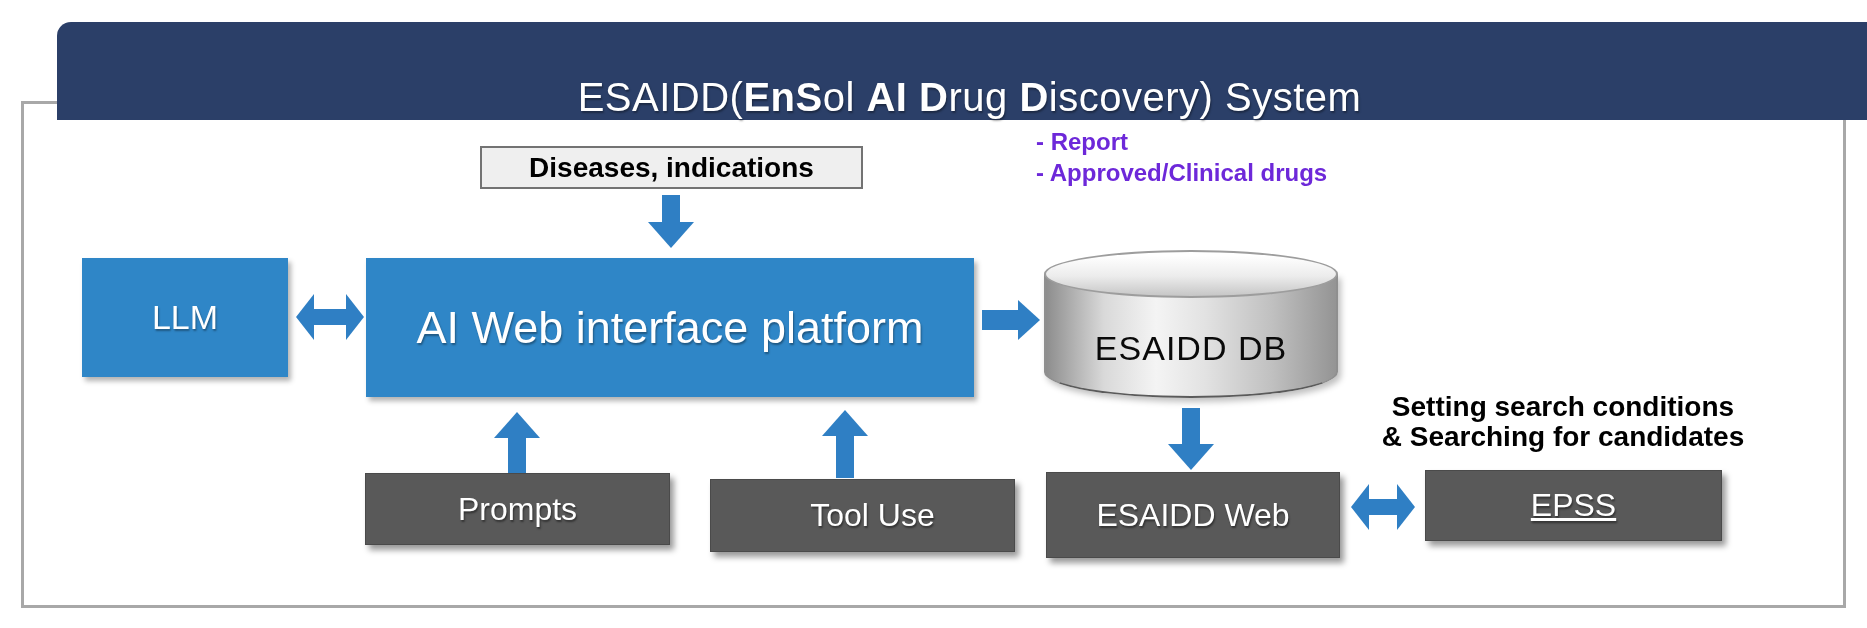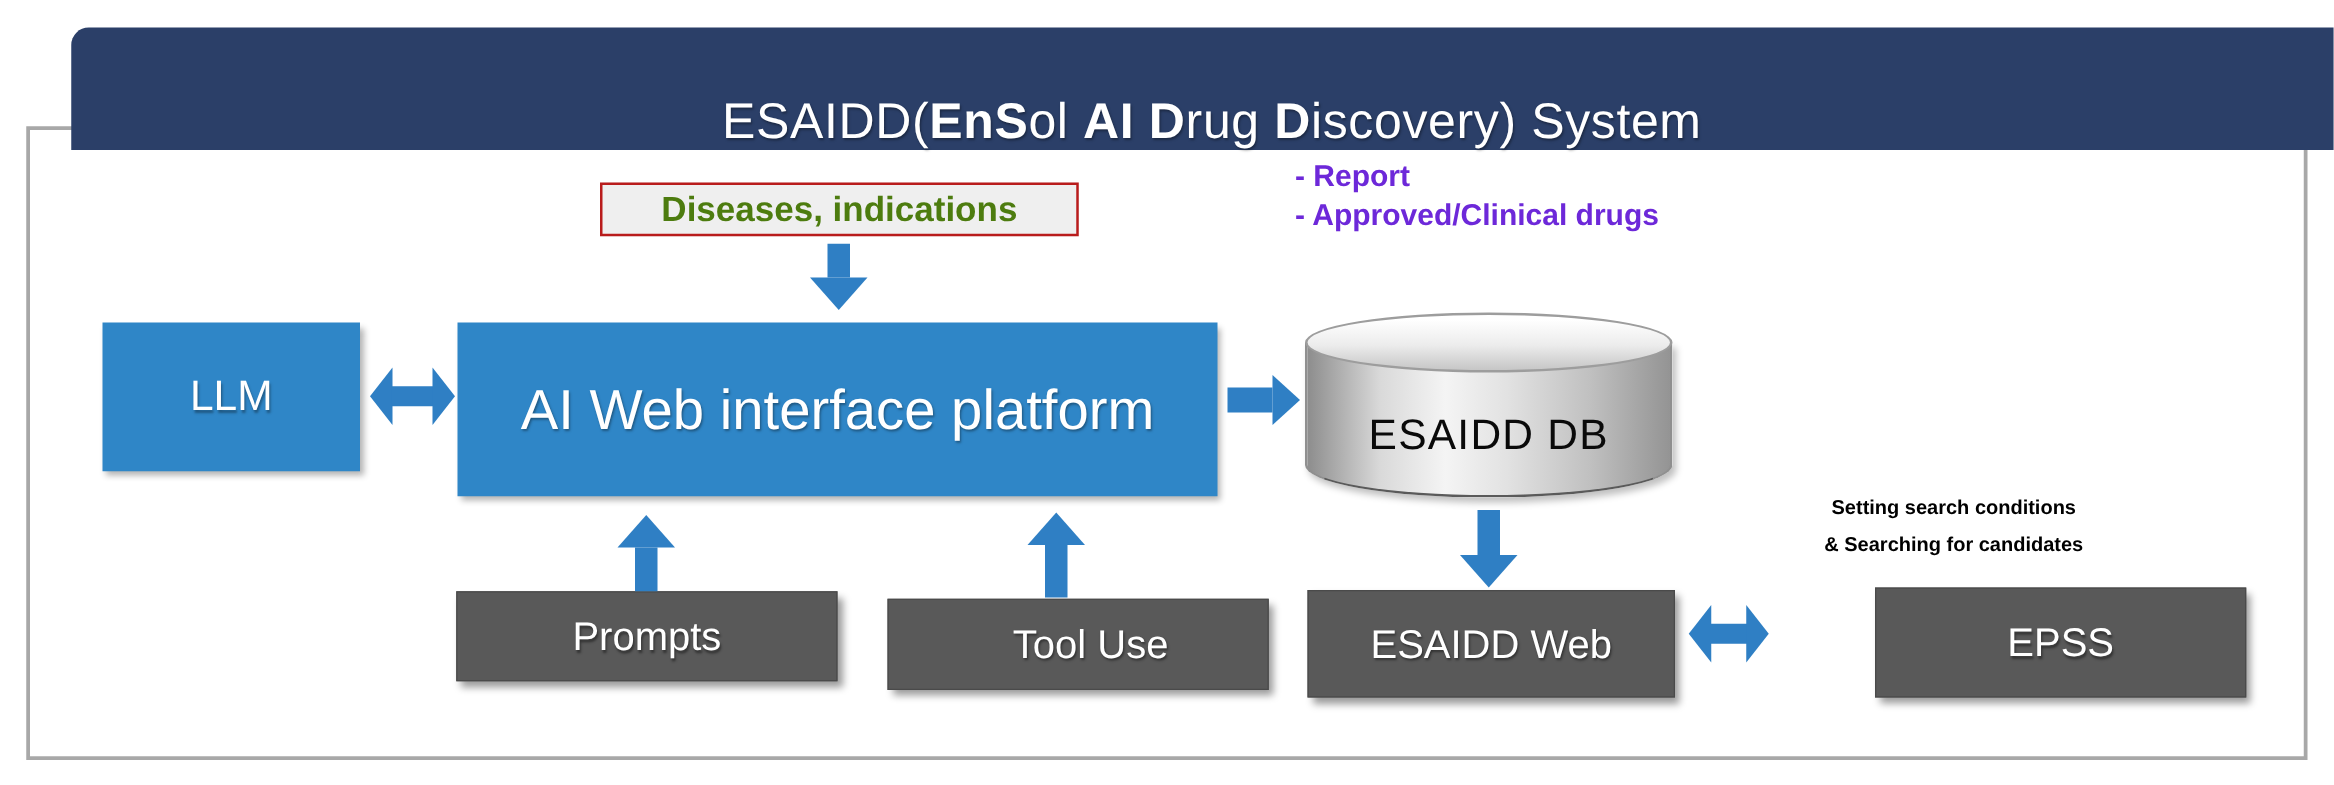--- a/index.html
+++ b/index.html
@@ -25,40 +25,40 @@
     border:3px solid var(--frame-border,#A8A8A8);background:#ffffff;box-sizing:border-box;
   }
 
   
   .box{
     position:absolute;display:flex;align-items:center;justify-content:center;
     box-sizing:border-box;text-align:center;
   }
   .diseases{
     left:480px;top:146px;width:383px;height:43px;
-    background:var(--light-box,#EFEFEF);border:2px solid #b91c1c;
-    font-weight:700;font-size:28px;color:#4d7c0f;
+    background:var(--light-box,#EFEFEF);border:2px solid #737373;
+    font-weight:700;font-size:28px;color:#000000;
   }
   .bluebox{
     background:var(--blue-box,#2F86C7);color:#ffffff;
     box-shadow:3px 4px 5px rgba(0,0,0,.30);
     text-shadow:1px 2px 2px rgba(0,0,0,.35);
   }
   .llm{left:82px;top:258px;width:206px;height:119px;font-size:34px;}
   .platform{left:366px;top:258px;width:608px;height:139px;font-size:45px;}
   .graybox{
     background:var(--gray-box,#595959);color:#ffffff;font-size:32px;
     border:1px solid #4a4a4a;
     box-shadow:4px 5px 6px rgba(0,0,0,.40);
     text-shadow:1px 2px 2px rgba(0,0,0,.45);
   }
   .prompts{left:365px;top:473px;width:305px;height:72px;}
   .tool{left:710px;top:479px;width:305px;height:73px;padding-left:20px;}
   .web{left:1046px;top:472px;width:294px;height:86px;}
-  .epss{left:1500px;top:470px;width:297px;height:88px;}
+  .epss{left:1425px;top:470px;width:297px;height:71px;text-decoration:underline;}
 
   
   .cylinder{position:absolute;left:1044px;top:250px;width:294px;height:148px;}
   .cyl-body{
     position:absolute;left:0;top:24px;width:294px;height:124px;box-sizing:border-box;
     background:linear-gradient(90deg,#8d8d8d 0%,#d9d9d9 20%,#f4f4f4 38%,#e2e2e2 55%,#c0c0c0 78%,#949494 100%);
     border:2px solid #8f8f8f;border-top:none;border-bottom-color:#5a5a5a;
     border-radius:0 0 147px 147px / 0 0 26px 26px;
     box-shadow:3px 4px 6px rgba(0,0,0,.25);
   }
@@ -74,21 +74,21 @@
     font-size:34px;color:#0a0a0a;letter-spacing:1px;
   }
 
   
   .db-list{
     position:absolute;left:1036px;top:126px;width:420px;
     font-weight:700;font-size:24px;line-height:31px;color:#6d28d9;
   }
   .note{
     position:absolute;left:1381px;top:392px;width:364px;text-align:center;
-    font-weight:700;font-size:16px;line-height:30px;color:#000000;
+    font-weight:700;font-size:28px;line-height:30px;color:#000000;
   }
 
   
   .ar{position:absolute;}
   .ar::before,.ar::after{content:"";position:absolute;}
   .ar-down::before{left:50%;margin-left:-9px;top:0;width:18px;height:calc(100% - 26px);background:var(--arrow,#2F7FC4);}
   .ar-down::after{left:50%;margin-left:-23px;bottom:0;width:0;height:0;
     border-left:23px solid transparent;border-right:23px solid transparent;border-top:26px solid var(--arrow,#2F7FC4);}
   .ar-up::before{left:50%;margin-left:-9px;bottom:0;width:18px;height:calc(100% - 26px);background:var(--arrow,#2F7FC4);}
   .ar-up::after{left:50%;margin-left:-23px;top:0;width:0;height:0;

